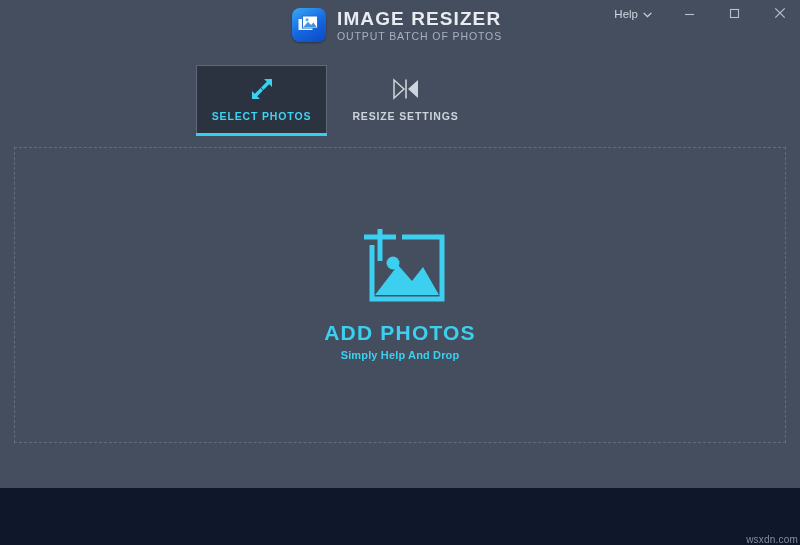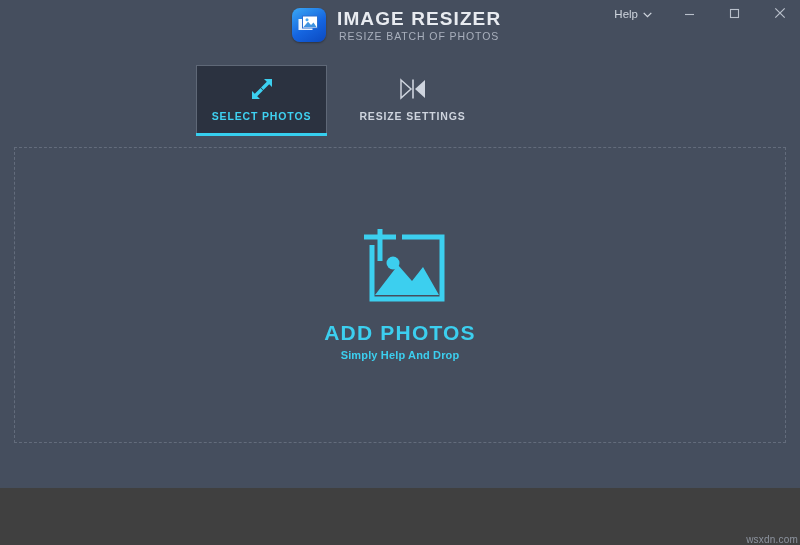--- a/index.html
+++ b/index.html
@@ -17,21 +17,20 @@
     position: relative;
     -webkit-font-smoothing: antialiased;
   }
 
   
   .titlebar {
     position: absolute;
     left: 0; top: 0;
     width: 800px; height: 55px;
     background: #454e5e;
-    text-align: center;
   }
 
   .brand {
     position: absolute;
     left: 292px; top: 8px;
     display: flex;
     align-items: center;
     gap: 11px;
   }
 
@@ -90,21 +89,21 @@
     position: absolute;
     left: 0; top: 55px;
     width: 800px; height: 82px;
     background: #454e5e;
   }
 
   .tabs {
     position: absolute;
     left: 196px; top: 10px;
     display: flex;
-    gap: 8px;
+    gap: 1px;
   }
 
   .tab {
     width: 131px; height: 68px;
     display: flex;
     flex-direction: column;
     align-items: center;
     justify-content: center;
     gap: 9px;
     position: relative;
@@ -177,21 +176,21 @@
     left: 0; top: 487px;
     width: 800px; height: 1px;
     background: #3b4352;
     border-top: 1px solid #4e576790;
   }
 
   .footer {
     position: absolute;
     left: 0; top: 488px;
     width: 800px; height: 57px;
-    background: #404040;
+    background: #0f172a;
   }
 
   .watermark {
     position: absolute;
     right: 2px; bottom: 0px;
     font-size: 10px;
     color: #9aa2af;
     letter-spacing: .2px;
     opacity: .85;
   }
@@ -205,21 +204,21 @@
     <div class="app-icon">
       <svg width="22" height="22" viewBox="0 0 22 22">
         <rect x="0.5" y="5" width="14" height="11" fill="#ffffff" opacity="0.92"></rect>
         <rect x="4.5" y="2" width="15" height="12" fill="#ffffff" stroke="#2a6fd0" stroke-width="1"></rect>
         <circle cx="9" cy="5.8" r="1.5" fill="#4aa8f0"></circle>
         <path d="M5.5 13 L10 7.8 L13 11 L15.5 8.4 L18.5 13 Z" fill="#3f93e0"></path>
       </svg>
     </div>
     <div class="brand-text">
       <div class="brand-title">IMAGE RESIZER</div>
-      <div class="brand-sub">RESIZE BATCH OF PHOTOS</div>
+      <div class="brand-sub">OUTPUT BATCH OF PHOTOS</div>
     </div>
   </div>
 
   <div class="win-controls">
     <div class="help-btn">
       <span>Help</span>
       <span>
         <svg width="9" height="6" viewBox="0 0 9 6">
             <path d="M0.7 0.9 L4.5 4.6 L8.3 0.9" stroke="currentColor" stroke-width="1.3" fill="none"></path>
           </svg>

